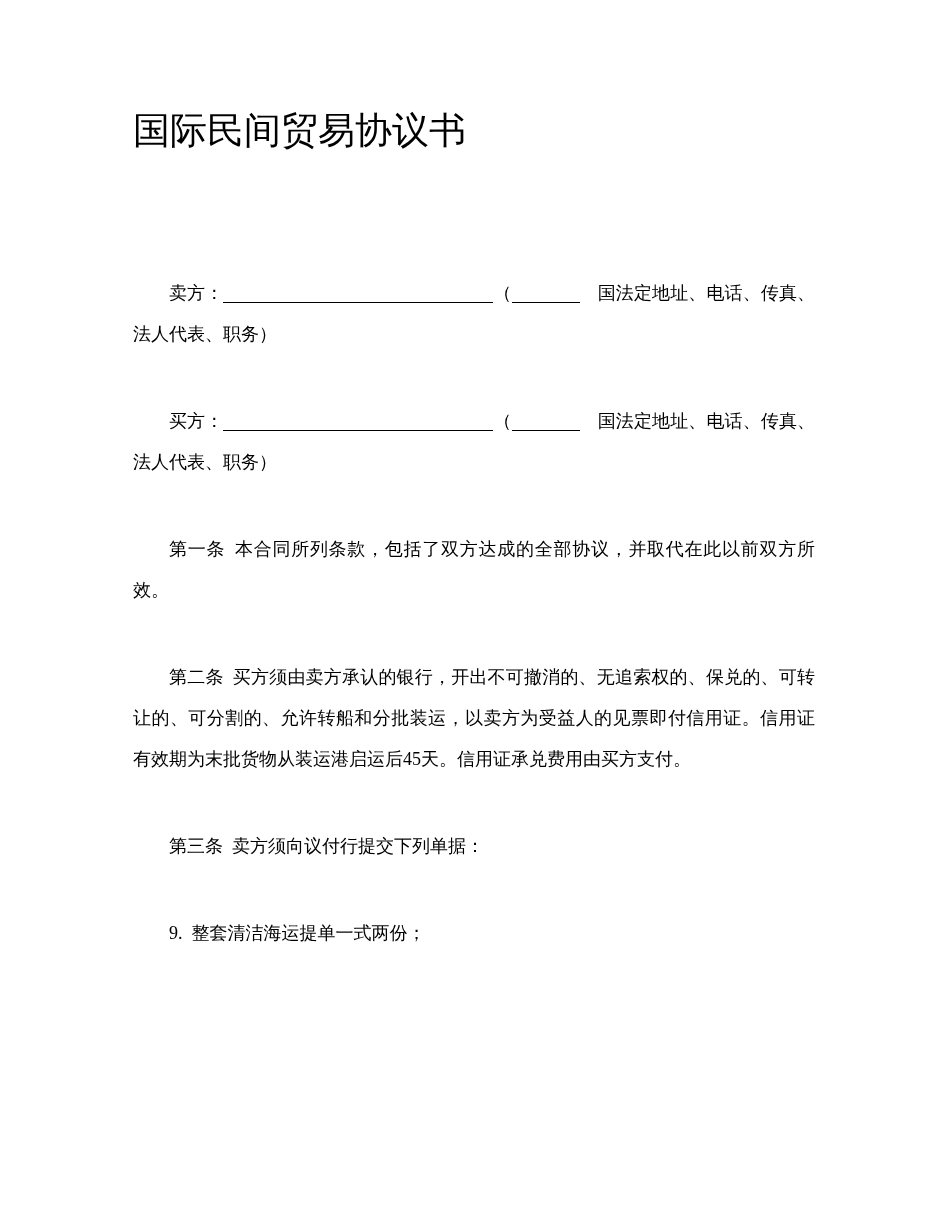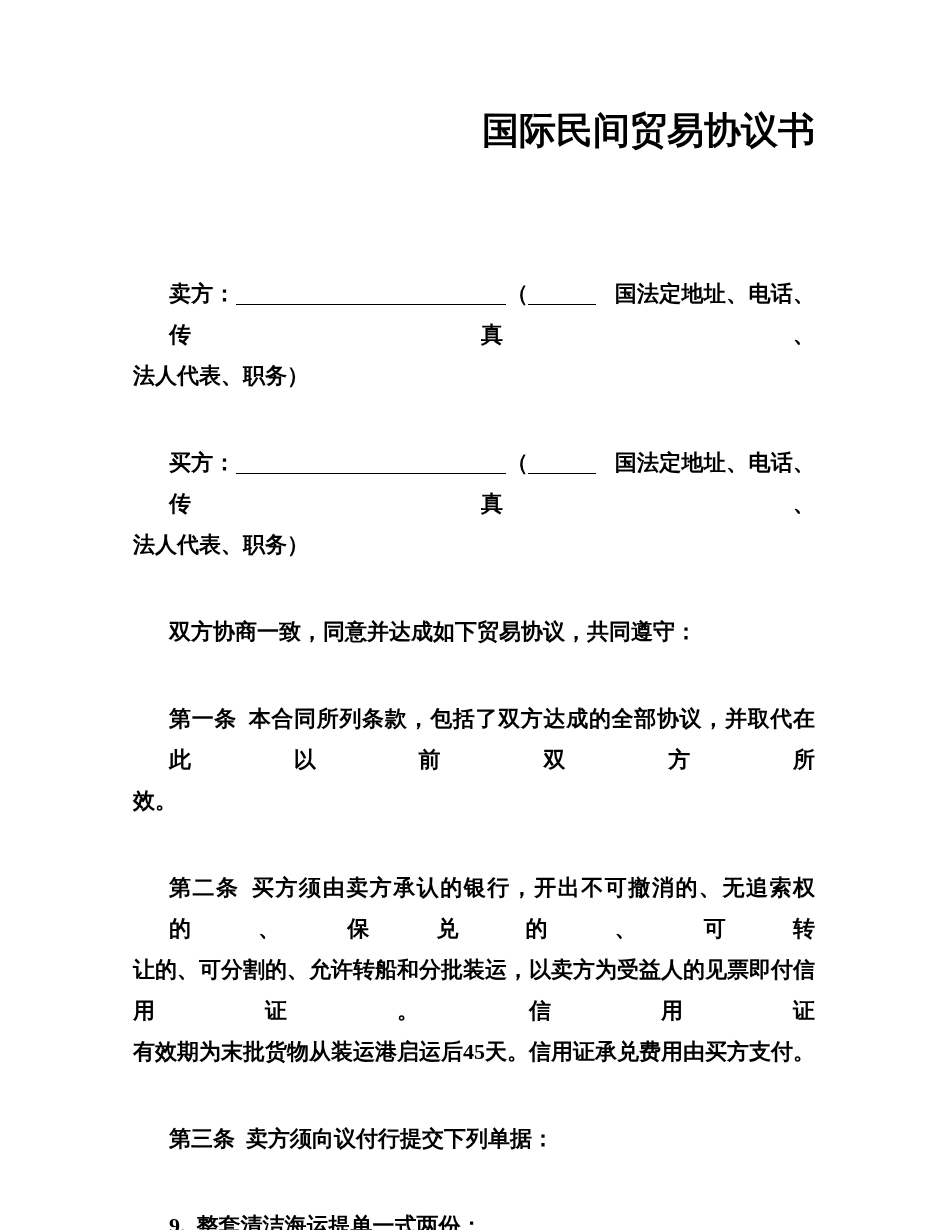--- a/index.html
+++ b/index.html
@@ -16,31 +16,30 @@
     overflow: hidden;
     font-family: "Liberation Serif", "DejaVu Serif", serif;
   }
   .content {
     padding: 0 135px 0 133px; 
   }
   .doc-title {
     margin: 0;
     padding-top: 108px;
     font-family: "Liberation Sans", "DejaVu Sans", sans-serif;
-    font-weight: 700;
+    font-weight: 400;
     font-size: 37px;
     line-height: 46px;
-    text-align: right;
+    text-align: left;
     letter-spacing: 0;
   }
   .para {
     margin: 0 0 46px 0;
-    font-size: 22px;
+    font-size: 18px;
     line-height: 41px;
-    font-weight: bold;
   }
   .para.pfirst {
     margin-top: 119px;
   }
   .line {
     white-space: pre-wrap;
   }
   .ind {
     padding-left: 36px; 
   }
@@ -68,23 +67,20 @@
     <div class="para pfirst">
       <div class="line jline ind"><span>卖方：</span><span class="blank long"></span><span>（</span><span class="blank short"></span><span>国法定地址、电话、传真、</span></div>
       <div class="line">法人代表、职务）</div>
     </div>
 
     <div class="para">
       <div class="line jline ind"><span>买方：</span><span class="blank long"></span><span>（</span><span class="blank short"></span><span>国法定地址、电话、传真、</span></div>
       <div class="line">法人代表、职务）</div>
     </div>
 
-    <div class="para">
-      <div class="line ind">双方协商一致，同意并达成如下贸易协议，共同遵守：</div>
-    </div>
 
     <div class="para">
       <div class="line jline ind">第一条 本合同所列条款，包括了双方达成的全部协议，并取代在此以前双方所</div>
       <div class="line">效。</div>
     </div>
 
     <div class="para">
       <div class="line jline ind">第二条 买方须由卖方承认的银行，开出不可撤消的、无追索权的、保兑的、可转</div>
       <div class="line jline">让的、可分割的、允许转船和分批装运，以卖方为受益人的见票即付信用证。信用证</div>
       <div class="line">有效期为末批货物从装运港启运后45天。信用证承兑费用由买方支付。</div>

